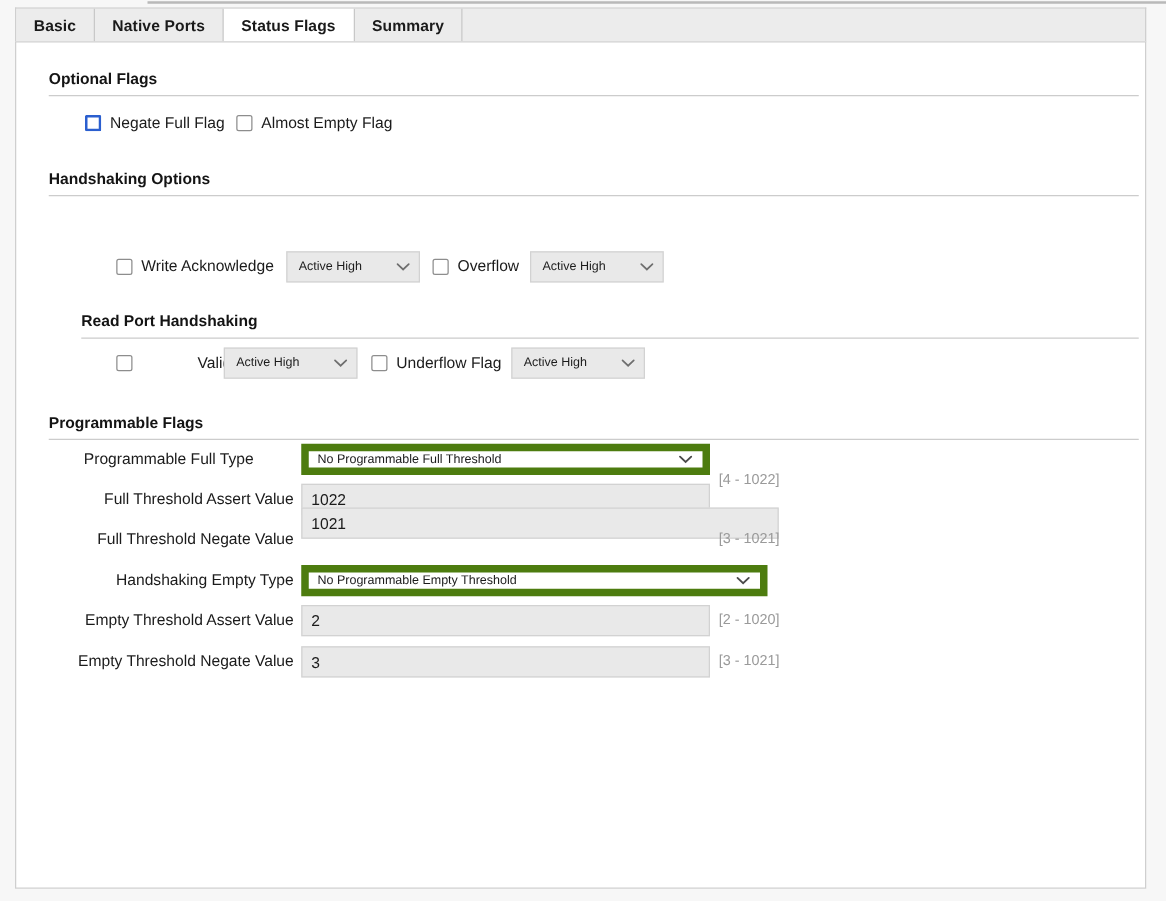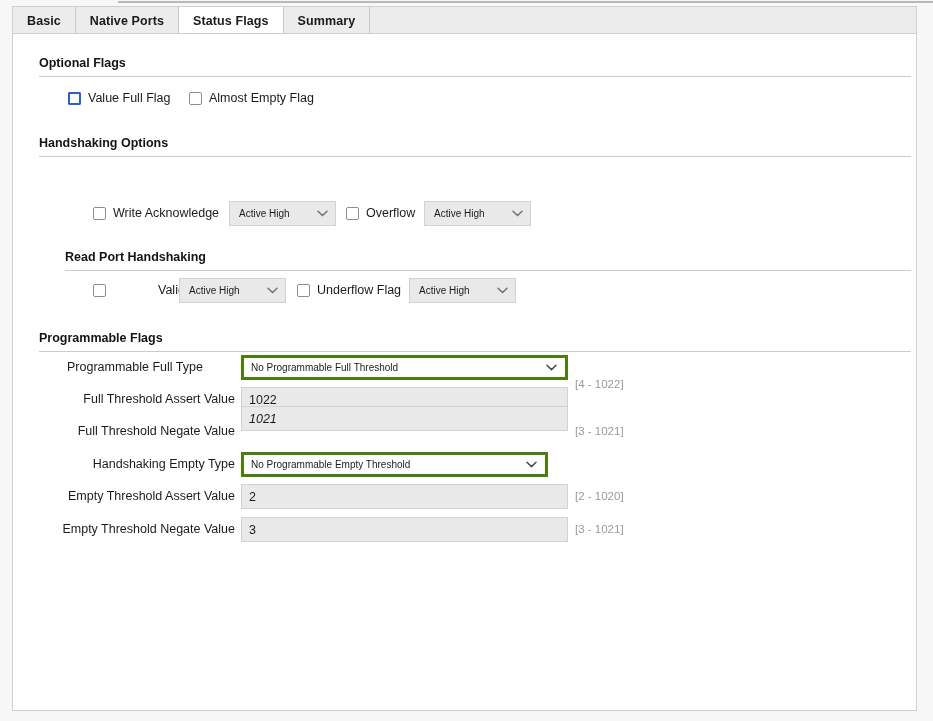--- a/index.html
+++ b/index.html
@@ -192,21 +192,21 @@
     color: #9a9a9a;
     line-height: 25px;
     height: 25px;
     white-space: nowrap;
   }
   .selectbox {
     position: absolute;
     box-sizing: border-box;
     height: 25px;
     background: #ffffff;
-    border: 3px solid #4d7c0f;
+    border: 6px solid #4d7c0f;
     display: flex;
     align-items: center;
     justify-content: space-between;
     padding: 0 8px 0 7px;
   }
 </style>
 </head>
 <body>
 
 <div id="app">
@@ -232,21 +232,21 @@
   <div class="panel">
     <div class="panel-inner">
 
       <div class="section" style="left:26px; top:21px; width:872px;">
         <div class="sec-title">Optional Flags</div>
         <div class="sec-rule"></div>
       </div>
 
       <div class="cbrow" style="left:55px; top:56px;">
         <span class="cb focused"></span>
-        <span class="cb-label">Value Full Flag</span>
+        <span class="cb-label">Negate Full Flag</span>
       </div>
 
       <div class="cbrow" style="left:176px; top:56px;">
         <span class="cb"></span>
         <span class="cb-label">Almost Empty Flag</span>
       </div>
 
       <div class="section" style="left:26px; top:101px; width:872px;">
         <div class="sec-title">Handshaking Options</div>
         <div class="sec-rule"></div>
@@ -325,27 +325,27 @@
         </span>
       </div>
 
       <div class="lblbox" style="top:353px;">Full Threshold Assert Value</div>
       <div class="field" style="left:228px; top:353px; width:327px;">
         <span class="val">1022</span>
       </div>
       <div class="hint" style="left:562px; top:338px;">[4 - 1022]</div>
 
       <div class="lblbox" style="top:385px;">Full Threshold Negate Value</div>
-      <div class="field" style="left:228px; top:372px; width:327px;font-style:italic;">
+      <div class="field" style="left:228px; top:372px; width:382px;">
         <span class="val">1021</span>
       </div>
       <div class="hint" style="left:562px; top:385px;">[3 - 1021]</div>
 
       <div class="lblbox" style="top:418px;">Handshaking Empty Type</div>
-      <div class="selectbox" style="left:228px; top:418px; width:307px;">
+      <div class="selectbox" style="left:228px; top:418px; width:373px;">
         <span class="combo-text">No Programmable Empty Threshold</span>
         <span class="chev">
           <svg width="11" height="7" viewBox="0 0 11 7">
               <path d="M1 1.3 L5.5 5.6 L10 1.3" fill="none" stroke="#4a4a4a" stroke-width="1.5" stroke-linecap="round"></path>
             </svg>
         </span>
       </div>
 
       <div class="lblbox" style="top:450px;">Empty Threshold Assert Value</div>
       <div class="field" style="left:228px; top:450px; width:327px;">

